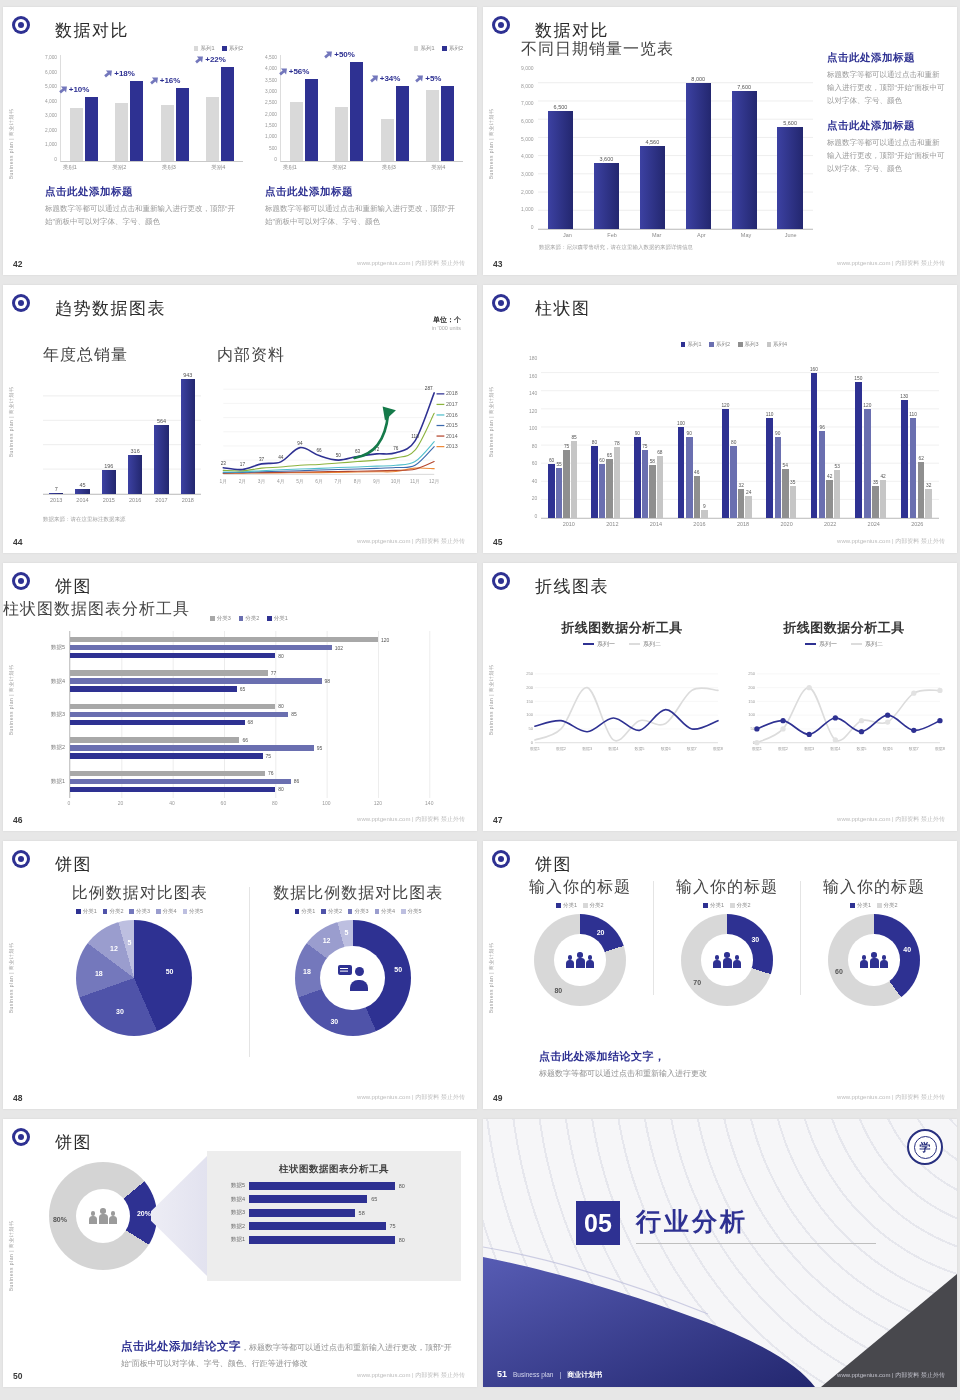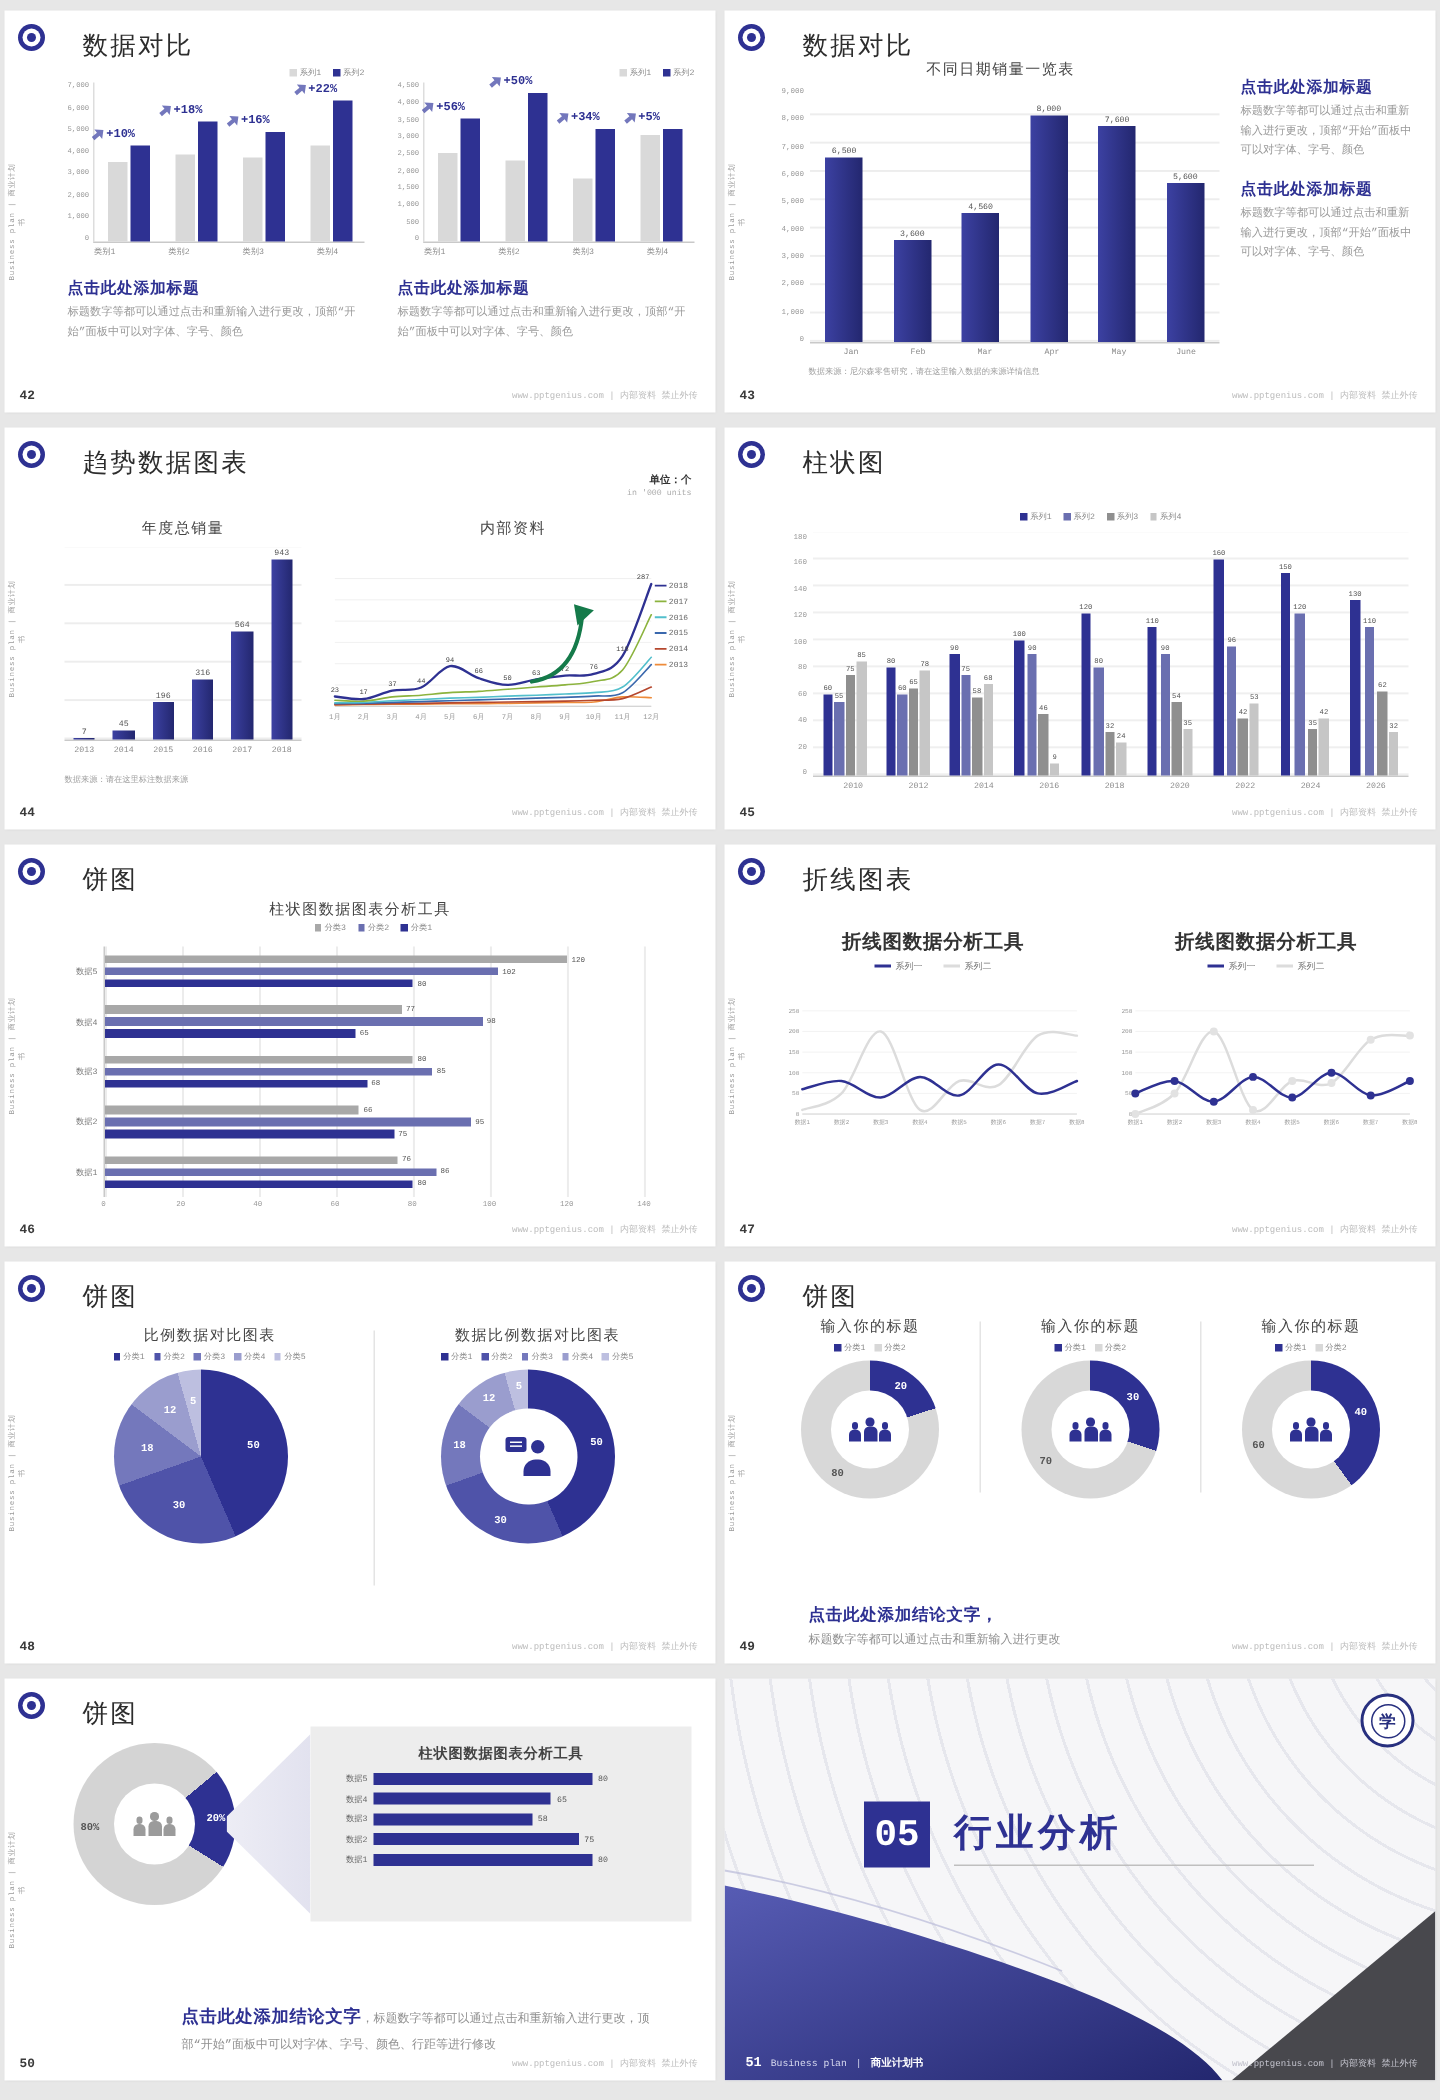--- a/index.html
+++ b/index.html
@@ -1,30 +1,30 @@
 <!DOCTYPE html>
 <html><head>
 <meta charset="utf-8">
 <style>
   *{margin:0;padding:0;box-sizing:border-box;}
   body{background:#e7e7e7;font-family:"Liberation Sans","DejaVu Sans",sans-serif;}
   .page{width:960px;height:1400px;background:#e7e7e7;display:grid;
     grid-template-columns:474px 474px;grid-template-rows:repeat(5,268px);
     gap:10px 6px;padding:7px 3px;}
-  .slide{position:relative;background:#fff;overflow:hidden;box-shadow:0 0 2px rgba(0,0,0,.08);font-family:Liberation Mono, monospace;}
+  .slide{position:relative;background:#fff;overflow:hidden;box-shadow:0 0 2px rgba(0,0,0,.08);}
   
   .badge{position:absolute;left:9px;top:9px;width:18px;height:18px;border-radius:50%;background:#2e3192;}
   .badge::before{content:"";position:absolute;inset:3px;border-radius:50%;background:#fff;}
   .badge::after{content:"";position:absolute;inset:6px;border-radius:50%;background:#2e3192;}
   .vtext{position:absolute;left:-32px;top:50%;width:80px;text-align:center;transform:rotate(-90deg);
     font-size:5px;color:#9a9a9a;letter-spacing:.5px;}
   .slide-title{position:absolute;left:52px;top:12px;font-size:17px;font-weight:500;color:#2d2d2d;letter-spacing:1.5px;}
   .pagenum{position:absolute;left:10px;bottom:6px;font-size:8.5px;font-weight:bold;color:#3a3a3a;}
   .sfooter{position:absolute;right:12px;bottom:7px;font-size:6px;color:#bcbcbc;}
-  .chart-title{font-size:10px;color:#454545;text-align:center;letter-spacing:1px;}
+  .chart-title{font-size:16px;color:#454545;letter-spacing:1px;}
   .caption{font-size:5.5px;color:#a0a0a0;}
   .tblock h4{font-size:10.5px;color:#2e3192;margin:0 0 4px;letter-spacing:.5px;}
   .tblock p{font-size:7.5px;color:#9a9a9a;line-height:1.7;}
   
   .s42-charts{position:absolute;left:42px;right:14px;top:38px;height:126px;display:flex;gap:22px;}
   .s42-charts .chart{flex:1;}
   .s42-blocks{position:absolute;left:42px;right:14px;top:178px;display:flex;gap:22px;}
   .s42-blocks .tblock{flex:1;}
   
   .gb{display:flex;flex-direction:column;height:100%;}
@@ -111,21 +111,21 @@
   .pie-legend{display:flex;justify-content:center;gap:6px;font-size:5.5px;color:#888;margin-bottom:5px;white-space:nowrap;}
   .pie,.donut{position:relative;border-radius:50%;}
   .pie{width:116px;height:116px;}
   .donut{width:116px;height:116px;}
   .hole{position:absolute;inset:22%;border-radius:50%;background:#fff;display:flex;align-items:center;justify-content:center;}
   .pie-label{position:absolute;transform:translate(-50%,-50%);font-size:7px;font-weight:bold;color:#fff;}
   .pie-label.dark{color:#555;}
   
   .s49-row{position:absolute;left:26px;right:12px;top:36px;height:154px;display:flex;}
   .s49-row .pie-block .donut{width:92px;height:92px;}
-  .s49-con{position:absolute;left:56px;bottom:8px;}
+  .s49-con{position:absolute;left:56px;bottom:28px;}
   .con-h{font-size:11px;font-weight:bold;color:#2e3192;letter-spacing:.5px;}
   .con-b{font-size:8px;color:#8f8f8f;margin-top:4px;line-height:1.6;}
   
   .s50-row{position:absolute;left:46px;right:16px;top:32px;height:130px;display:flex;align-items:center;}
   .s50-row .donut{width:108px;height:108px;flex:none;}
   .s50-row .hole{inset:25%;}
   .funnel{width:56px;height:120px;background:linear-gradient(90deg,#ededf5,#e2e2ef);
     clip-path:polygon(0 46%,100% 0,100% 100%,0 54%);margin-left:-6px;flex:none;}
   .panel{flex:1;background:#ededed;height:130px;padding:8px 16px 6px;}
   .panel-title{font-size:9.5px;font-weight:bold;color:#444;text-align:center;margin:4px 0 3px;letter-spacing:.5px;}

